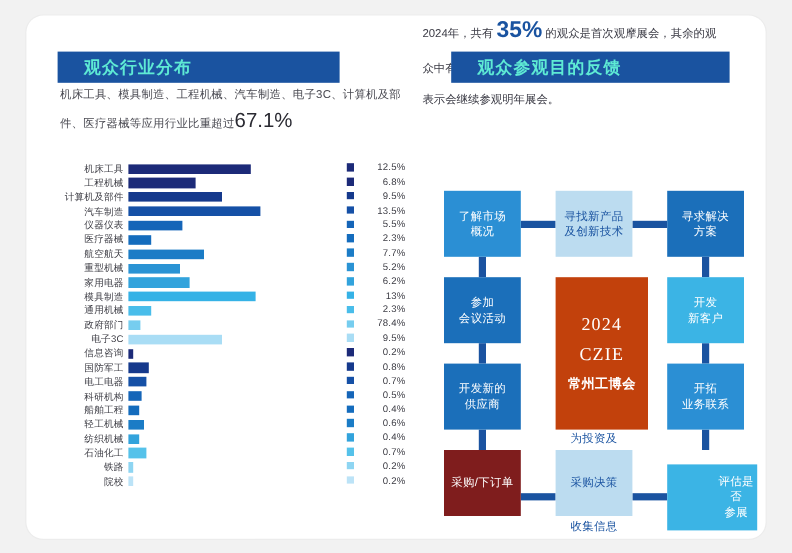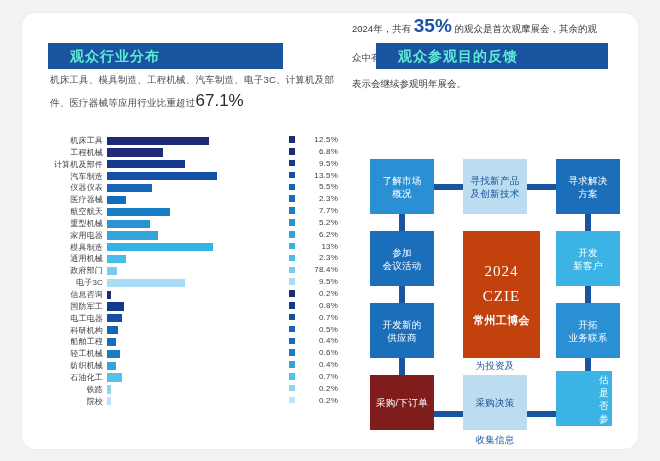--- a/index.html
+++ b/index.html
@@ -363,20 +363,20 @@
           <div>业务联系</div>
         </div>
         <div class="box" style="left: 0px; top: 216px; width: 64px; height: 55px; background: #7f1d1d;">
           <div>采购/下订单</div>
         </div>
         <div class="box pale" style="left: 93px; top: 216px; width: 64px; height: 55px; background: rgb(188, 220, 240); gap: 24px;">
           <div>为投资及</div>
           <div>采购决策</div>
           <div>收集信息</div>
         </div>
-        <div class="box" style="left: 186px; top: 212px; width: 56px; height: 55px; background: rgb(59, 180, 229); padding-left: 40px;">
+        <div class="box" style="left: 186px; top: 228px; width: 75px; height: 55px; background: rgb(59, 180, 229); padding-left: 40px;">
           <div>评估是否</div>
           <div>参展</div>
         </div>
       </div>
   </div>
 
 </div>
 
 </body></html>

